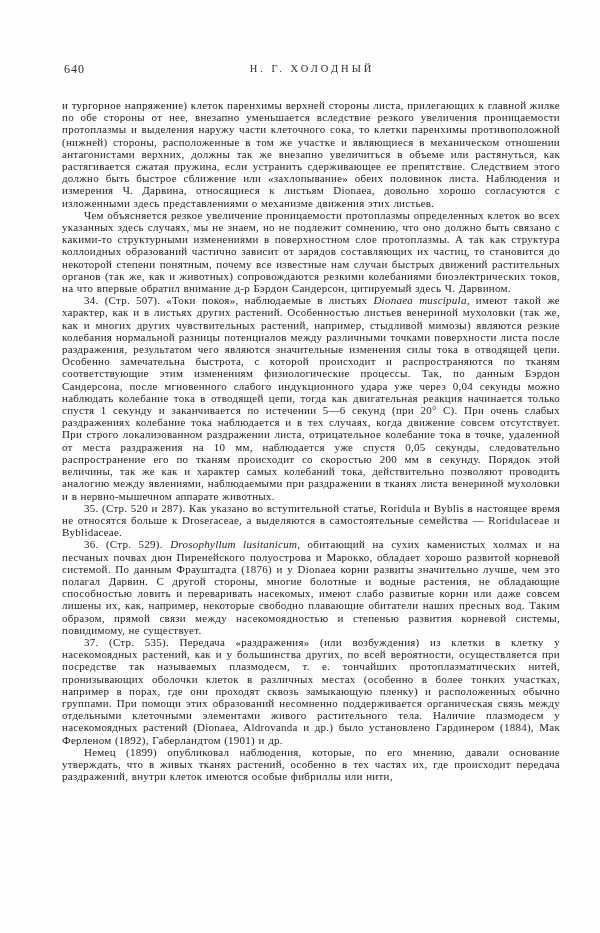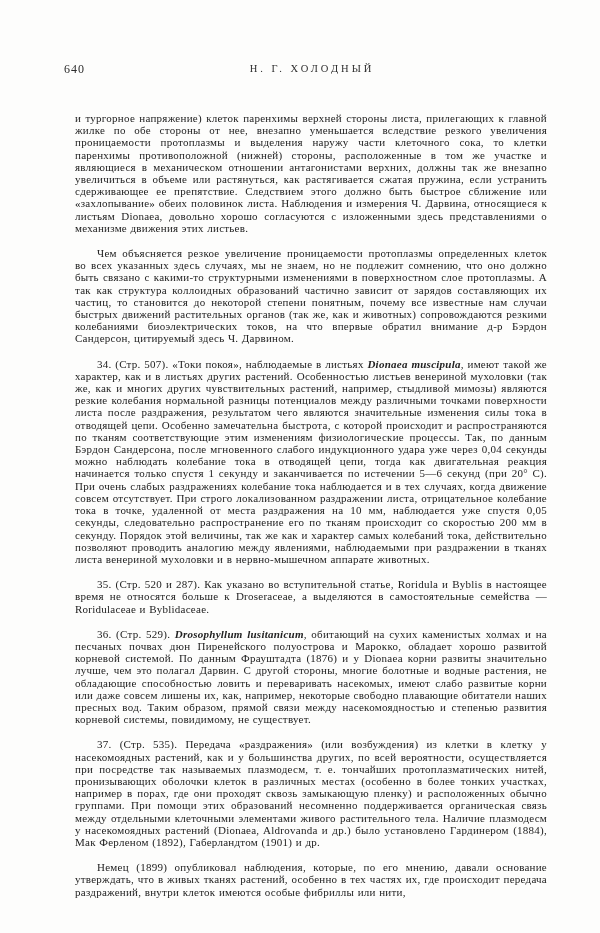--- a/index.html
+++ b/index.html
@@ -48,29 +48,29 @@
     left: 62px;
     width: 498px;
     font-size: 11px;
     line-height: 12.2px;
     letter-spacing: 0.25px;
     word-spacing: 0.5px;
     text-align: justify;
     color: #222222;
   }
   .text-block p {
-    margin: 13px;
+    margin: 0;
     padding: 0;
   }
   .text-block p.indent {
     text-indent: 22px;
   }
   .run-bi {
     font-style: italic;
-    font-weight: bold;
+    font-weight: normal;
   }
 </style>
 </head>
 <body>
 
 <div class="page">
   <div class="running-header">
     <span class="page-number">640</span>
     <span class="running-title">Н. Г. ХОЛОДНЫЙ</span>
   </div>

